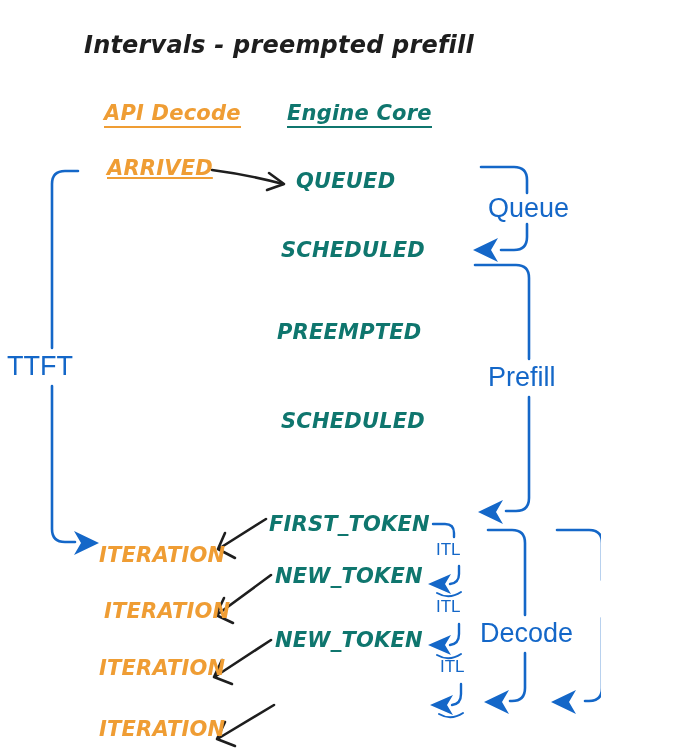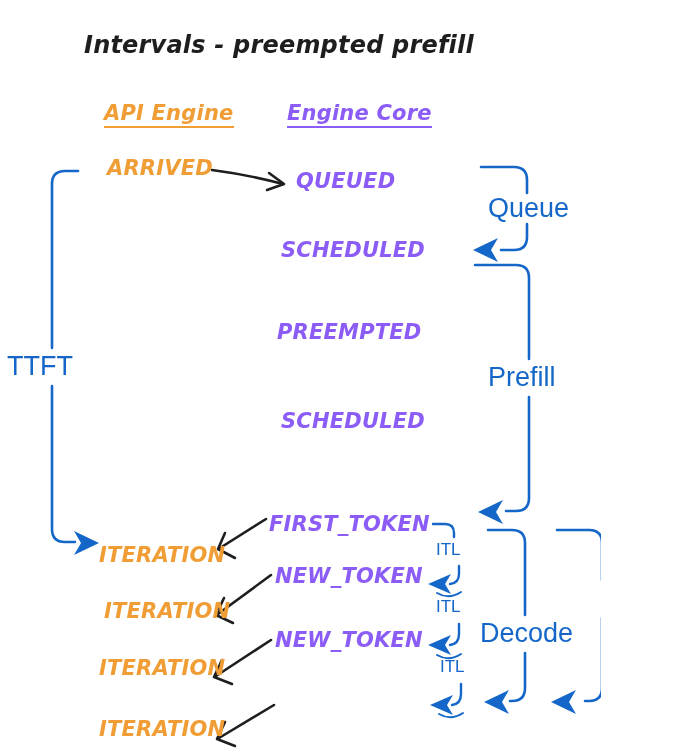--- a/index.html
+++ b/index.html
@@ -38,21 +38,21 @@
     color: #1e1e1e;
     font-size: 24px;
     font-weight: 700;
   }
   .col-header {
     font-size: 21px;
     border-bottom: 2px solid currentColor;
     padding-bottom: 1px;
   }
   .api    { color: #ef9d34; }
-  .engine { color: #8b5cf6; }
+  .engine { color: #0f766e; }
   .event  { font-size: 21px; }
   
   .interval {
     font-family: "Liberation Sans", sans-serif;
     font-style: normal;
     font-weight: 400;
     color: #1467c8;
     font-size: 27px;
   }
   .interval.small { font-size: 17px; }
@@ -133,24 +133,24 @@
       </g>
       <g>
         <path d="M 274 693 L 219 726"></path>
         <path d="M 225 710 L 217 727 L 235 734"></path>
       </g>
     </g>
   </svg>
 
   <div class="label hand title" style="left:84px; top:20px;">Intervals - preempted prefill</div>
 
-  <div class="label hand col-header api" style="left:104px; top:90px;">API Engine</div>
+  <div class="label hand col-header api" style="left:104px; top:90px;">API Decode</div>
   <div class="label hand col-header engine" style="left:287px; top:90px;">Engine Core</div>
 
-  <div class="label hand event api" style="left:107px; top:145px;">ARRIVED</div>
+  <div class="label hand event api" style="left:107px; top:145px;text-decoration:underline;">ARRIVED</div>
   <div class="label hand event api" style="left:99px; top:532px;">ITERATION</div>
   <div class="label hand event api" style="left:104px; top:588px;">ITERATION</div>
   <div class="label hand event api" style="left:99px; top:645px;">ITERATION</div>
   <div class="label hand event api" style="left:99px; top:706px;">ITERATION</div>
 
   <div class="label hand event engine" style="left:296px; top:158px;">QUEUED</div>
   <div class="label hand event engine" style="left:281px; top:227px;">SCHEDULED</div>
   <div class="label hand event engine" style="left:277px; top:309px;">PREEMPTED</div>
   <div class="label hand event engine" style="left:281px; top:398px;">SCHEDULED</div>
   <div class="label hand event engine" style="left:269px; top:501px;">FIRST_TOKEN</div>

